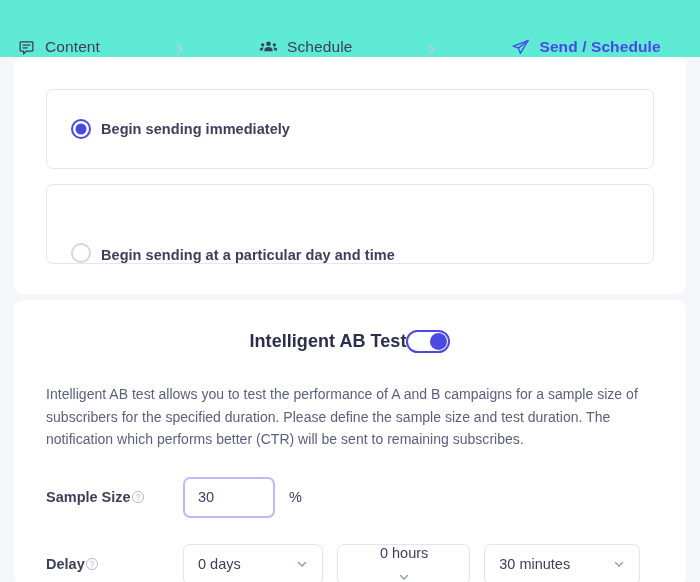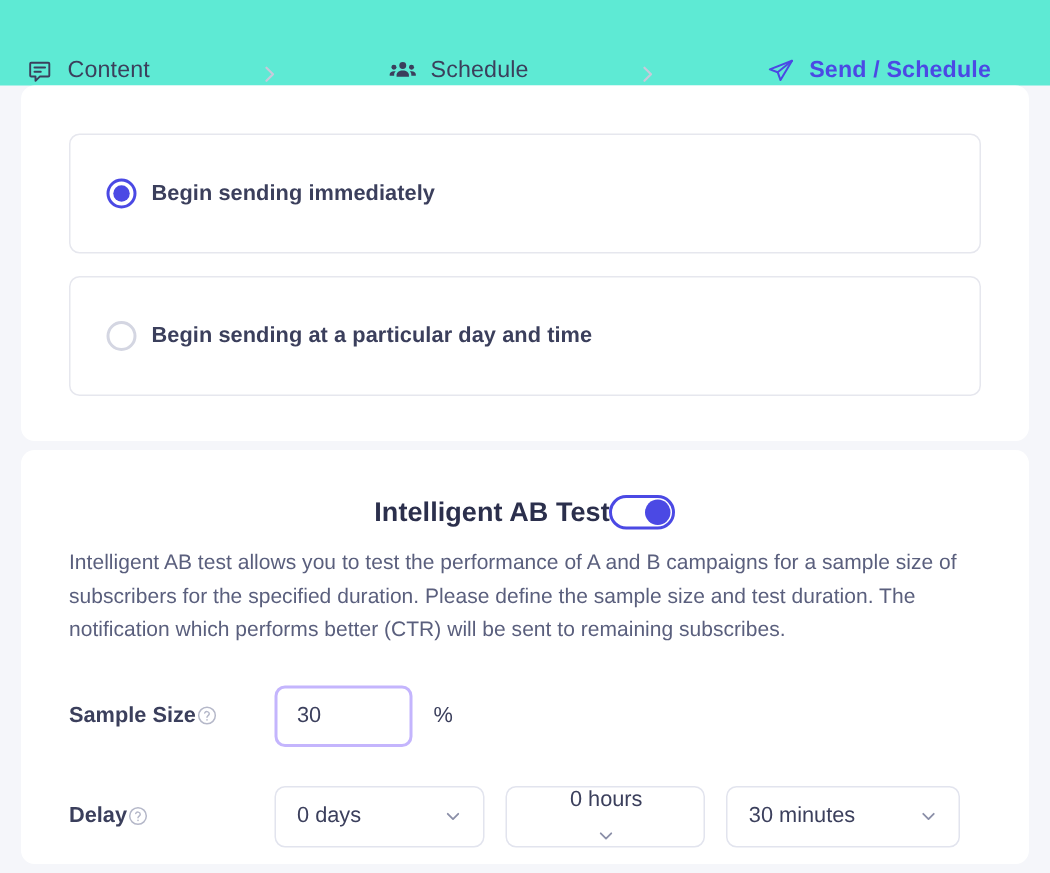--- a/index.html
+++ b/index.html
@@ -80,21 +80,21 @@
     border: 1px solid #e6e7ee;
     border-radius: 7px;
     height: 80px;
     display: flex;
     align-items: center;
     padding: 0 0 0 24px;
     cursor: pointer;
     background: #fff;
   }
 
-  .radio-box + .radio-box { margin-top: 15px; }
+  .radio-box + .radio-box { margin-top: 15px; align-items: flex-end; }
 
   .radio-outer {
     width: 20px;
     height: 20px;
     border-radius: 50%;
     border: 2px solid #d4d6e2;
     background: #fff;
     flex: 0 0 auto;
     position: relative;
   }
@@ -158,21 +158,21 @@
     position: absolute;
     width: 17px;
     height: 17px;
     border-radius: 50%;
     background: #4b49e4;
     top: 1px;
     right: 1px;
   }
 
   .ab-desc {
-    margin-top: 10px;
+    margin-top: 30px;
     font-size: 14px;
     line-height: 22.5px;
     color: #5a5f7d;
     max-width: 612px;
     letter-spacing: 0.02px;
   }
 
   
   .field-row {
     display: flex;

